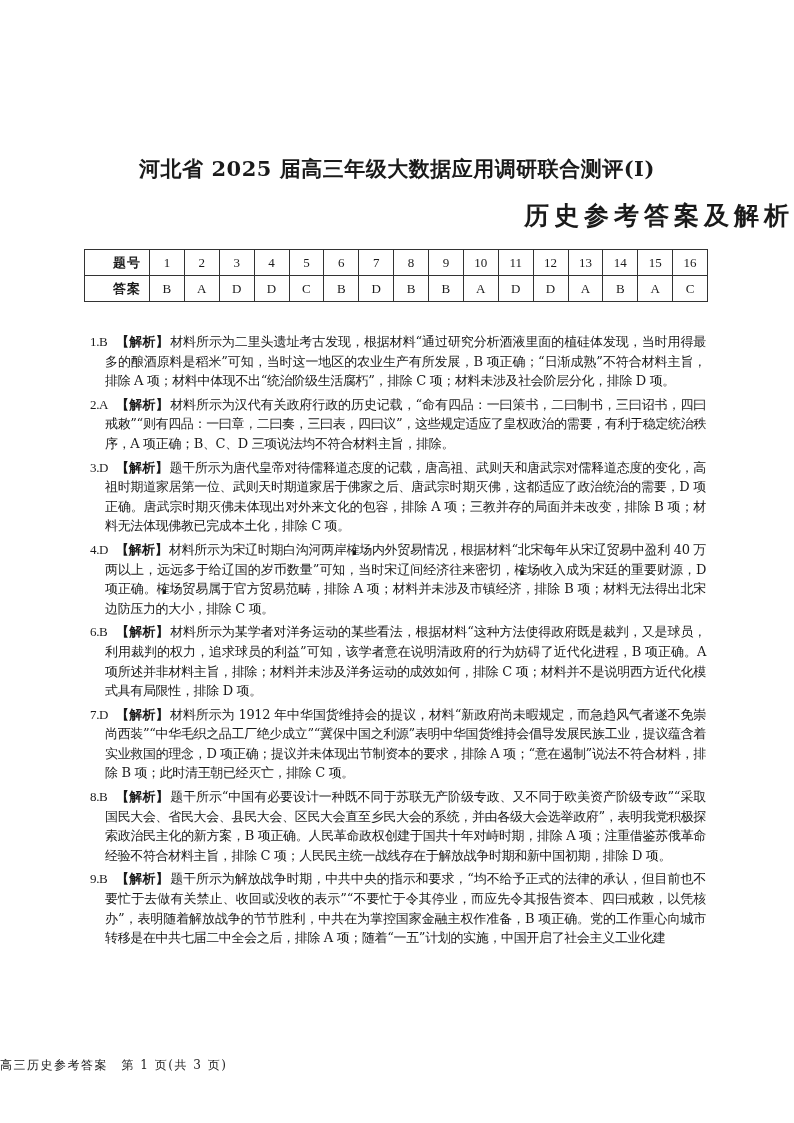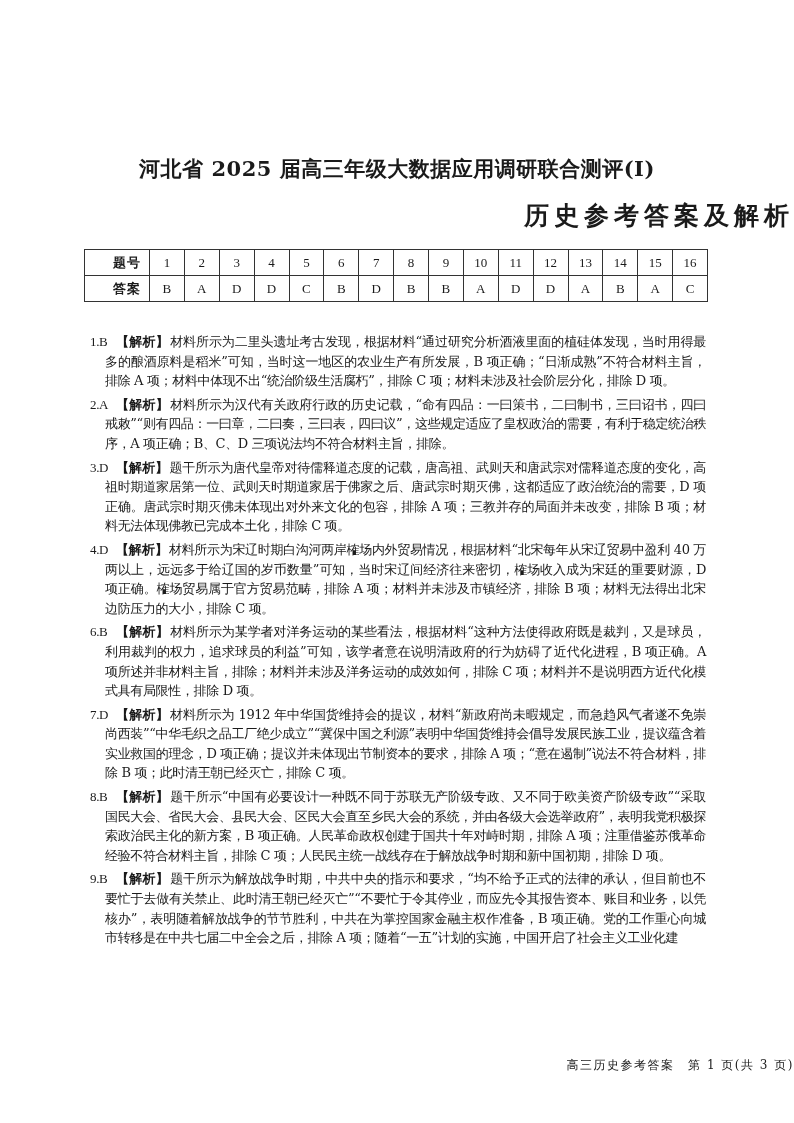--- a/index.html
+++ b/index.html
@@ -95,21 +95,21 @@
       font-weight: bold;
       font-family: "DejaVu Sans", "Liberation Sans", sans-serif;
       letter-spacing: 0;
       margin-right: 1px;
     }
     .footer {
       position: absolute;
       top: 1040px;
       left: 0;
       width: 794px;
-      text-align: right;
+      text-align: left;
       font-size: 12px;
       letter-spacing: 1.5px;
       font-family: "DejaVu Serif", "Liberation Serif", serif;
     }
   </style>
 </head>
 <body>
 
 <div class="page">
 
@@ -168,18 +168,18 @@
 
     <p class="item"><span class="num"><span>4.</span><span>D</span></span> <span class="tag">【解析】</span><span>材料所示为宋辽时期白沟河两岸榷场内外贸易情况，根据材料“北宋每年从宋辽贸易中盈利 40 万两以上，远远多于给辽国的岁币数量”可知，当时宋辽间经济往来密切，榷场收入成为宋廷的重要财源，D 项正确。榷场贸易属于官方贸易范畴，排除 A 项；材料并未涉及市镇经济，排除 B 项；材料无法得出北宋边防压力的大小，排除 C 项。</span></p>
 
 
     <p class="item"><span class="num"><span>6.</span><span>B</span></span> <span class="tag">【解析】</span><span>材料所示为某学者对洋务运动的某些看法，根据材料“这种方法使得政府既是裁判，又是球员，利用裁判的权力，追求球员的利益”可知，该学者意在说明清政府的行为妨碍了近代化进程，B 项正确。A 项所述并非材料主旨，排除；材料并未涉及洋务运动的成效如何，排除 C 项；材料并不是说明西方近代化模式具有局限性，排除 D 项。</span></p>
 
     <p class="item"><span class="num"><span>7.</span><span>D</span></span> <span class="tag">【解析】</span><span>材料所示为 1912 年中华国货维持会的提议，材料“新政府尚未暇规定，而急趋风气者遂不免崇尚西装”“中华毛织之品工厂绝少成立”“冀保中国之利源”表明中华国货维持会倡导发展民族工业，提议蕴含着实业救国的理念，D 项正确；提议并未体现出节制资本的要求，排除 A 项；“意在遏制”说法不符合材料，排除 B 项；此时清王朝已经灭亡，排除 C 项。</span></p>
 
     <p class="item"><span class="num"><span>8.</span><span>B</span></span> <span class="tag">【解析】</span><span>题干所示“中国有必要设计一种既不同于苏联无产阶级专政、又不同于欧美资产阶级专政”“采取国民大会、省民大会、县民大会、区民大会直至乡民大会的系统，并由各级大会选举政府”，表明我党积极探索政治民主化的新方案，B 项正确。人民革命政权创建于国共十年对峙时期，排除 A 项；注重借鉴苏俄革命经验不符合材料主旨，排除 C 项；人民民主统一战线存在于解放战争时期和新中国初期，排除 D 项。</span></p>
 
-    <p class="item"><span class="num"><span>9.</span><span>B</span></span> <span class="tag">【解析】</span><span>题干所示为解放战争时期，中共中央的指示和要求，“均不给予正式的法律的承认，但目前也不要忙于去做有关禁止、此时清王朝已经灭亡”“不要忙于令其停业，而应先令其报告资本、账目和业务，以凭核办”，表明随着解放战争的节节胜利，中共在为掌控国家金融主权作准备，B 项正确。党的工作重心向城市转移是在中共七届二中全会之后，排除 A 项；随着“一五”计划的实施，中国开启了社会主义工业化建</span></p>
+    <p class="item"><span class="num"><span>9.</span><span>B</span></span> <span class="tag">【解析】</span><span>题干所示为解放战争时期，中共中央的指示和要求，“均不给予正式的法律的承认，但目前也不要忙于去做有关禁止、收回或没收的表示”“不要忙于令其停业，而应先令其报告资本、四曰戒敕，以凭核办”，表明随着解放战争的节节胜利，中共在为掌控国家金融主权作准备，B 项正确。党的工作重心向城市转移是在中共七届二中全会之后，排除 A 项；随着“一五”计划的实施，中国开启了社会主义工业化建</span></p>
   </div>
 
   <div class="footer">高三历史参考答案　第 1 页(共 3 页)</div>
 
 </div>
 
 </body></html>

